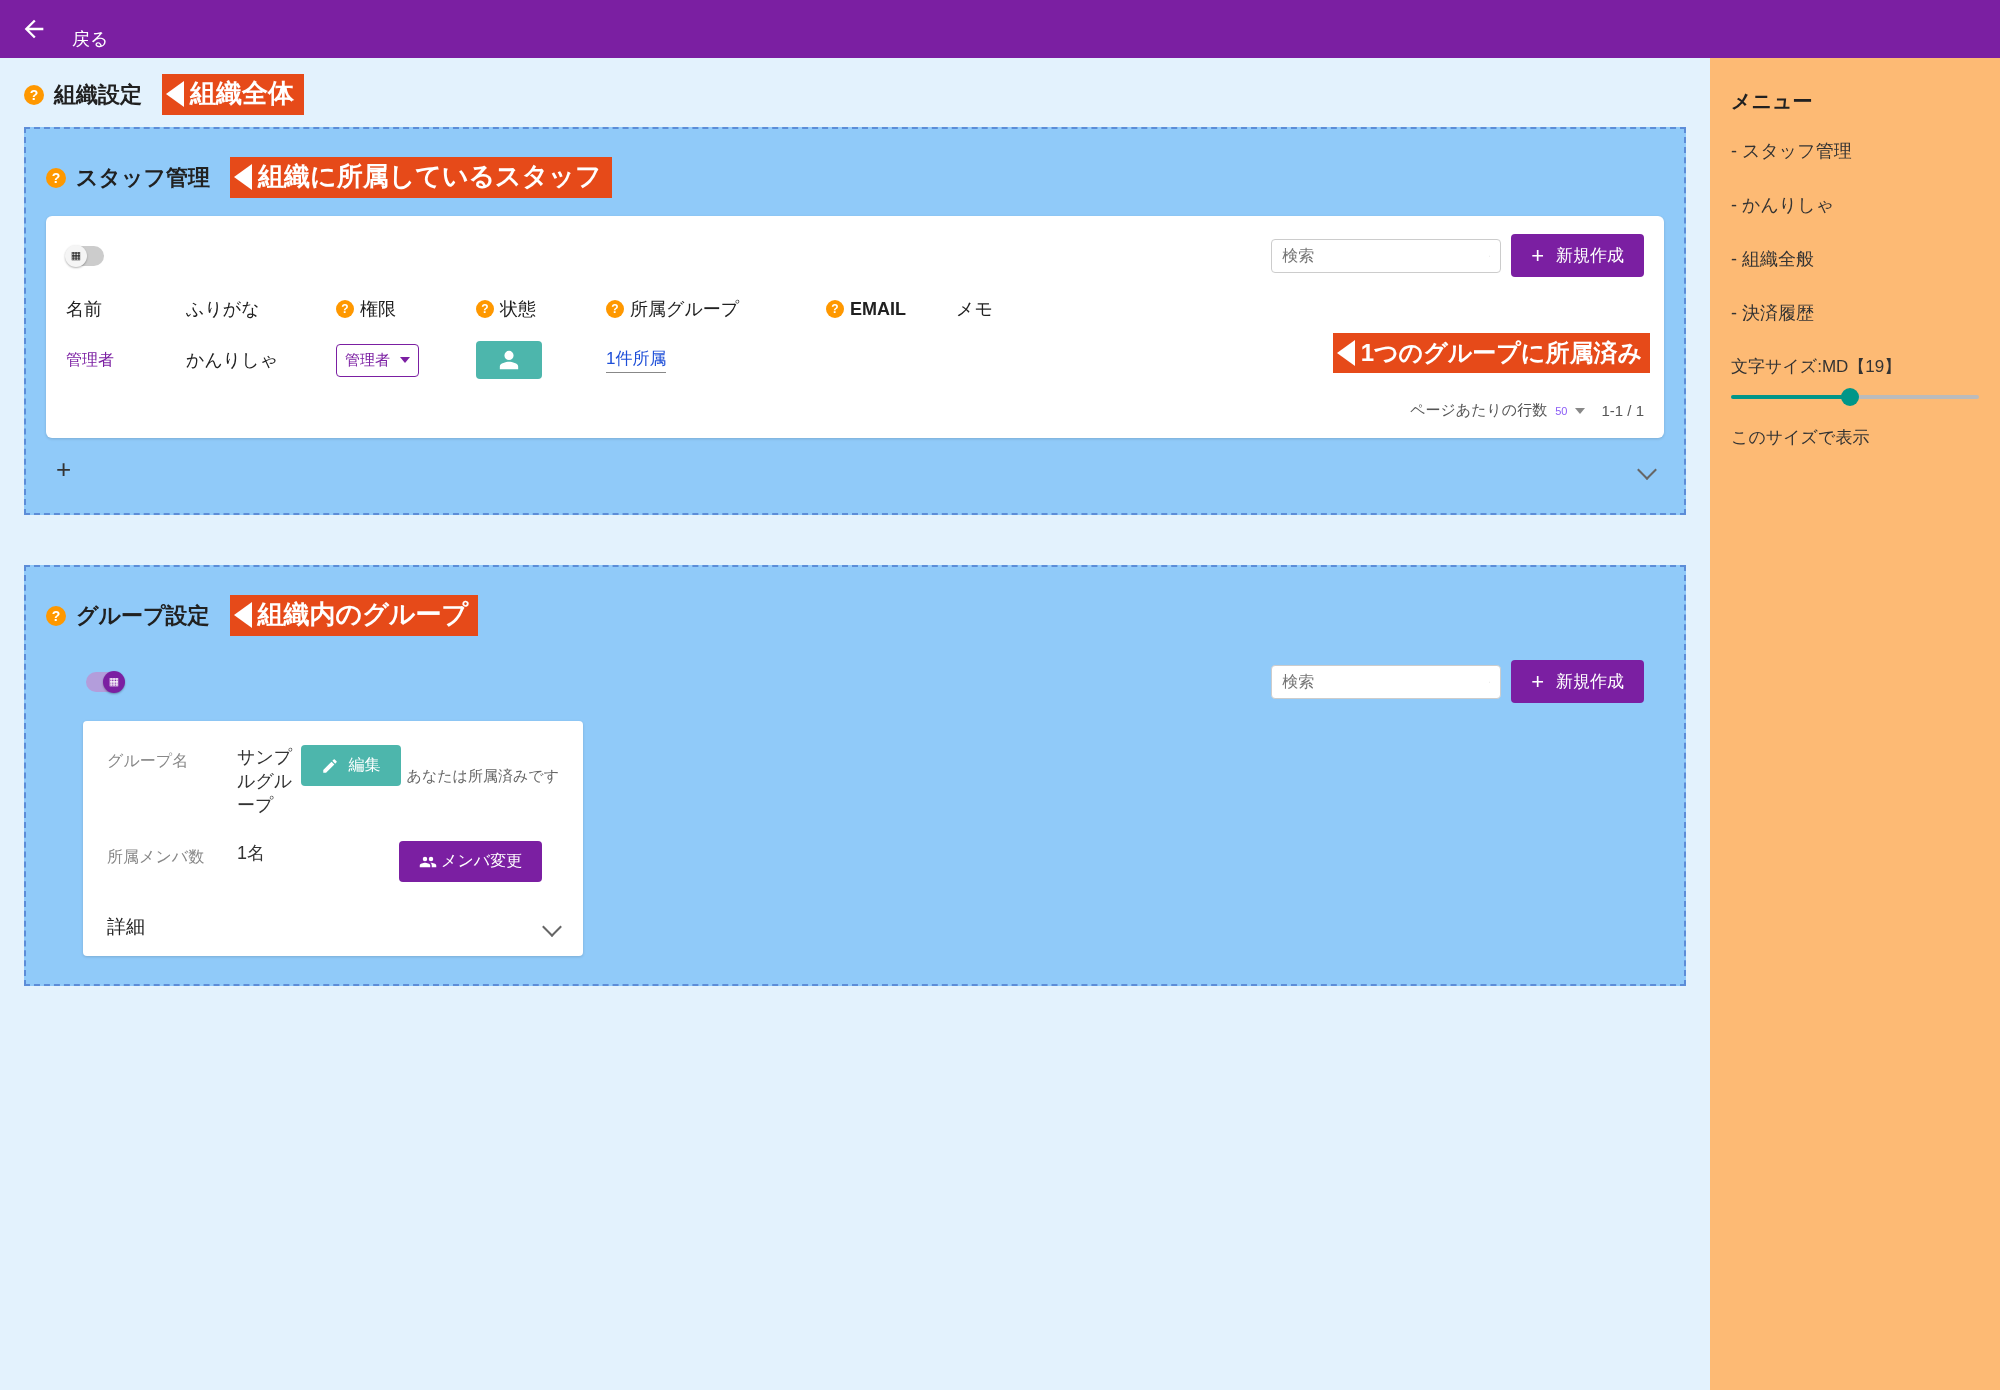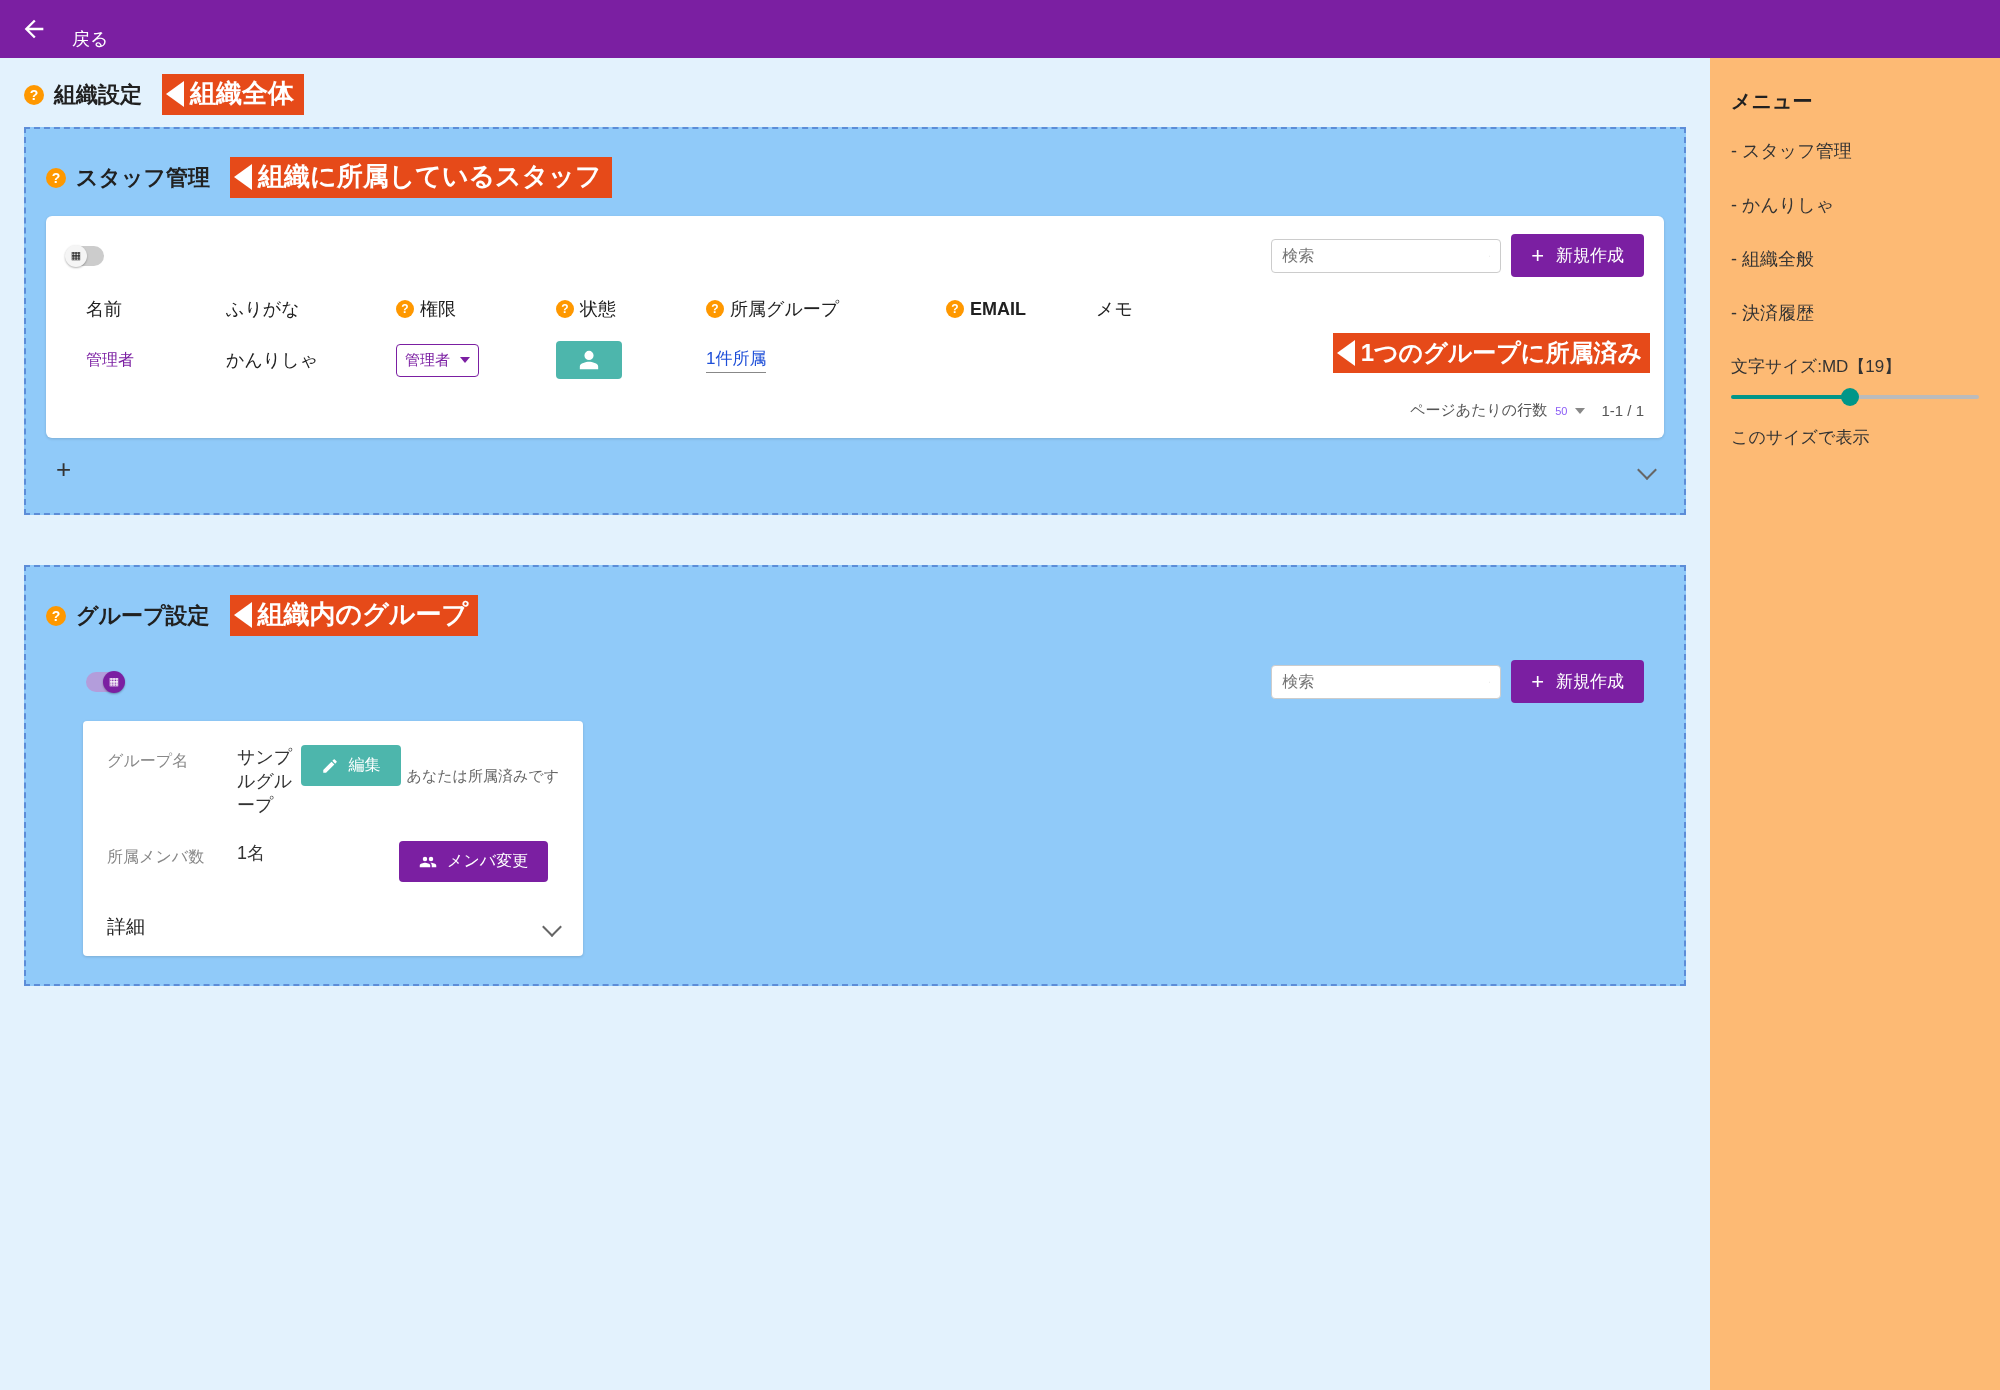--- a/index.html
+++ b/index.html
@@ -40,21 +40,21 @@
 .grid-glyph { font-size: 11px; line-height: 1; }
 
 .search-wrap { display: flex; align-items: center; gap: 10px; }
 .search-box { display: flex; align-items: center; border: 1px solid #ccc; border-radius: 4px; padding: 6px 10px; width: 230px; background: #fff; }
 .search-box input { border: none; outline: none; flex: 1; font-size: 16px; background: transparent; }
 .search-box .mag { width: 20px; height: 20px; opacity: 0.6; }
 .btn-primary { background: #7b1fa2; color: #fff; border: none; border-radius: 4px; padding: 10px 20px; font-size: 17px; display: inline-flex; align-items: center; gap: 12px; cursor: pointer; }
 .plus { font-size: 22px; line-height: 1; font-weight: 300; }
 
 .table-head { display: flex; align-items: center; font-size: 18px; padding: 6px 0 10px 0; }
-.th, .td { display: flex; align-items: center; margin-left: 20px; }
+.th, .td { display: flex; align-items: center; }
 .col-name { width: 120px; }
 .col-kana { width: 150px; }
 .col-role { width: 140px; }
 .col-status { width: 130px; }
 .col-group { width: 220px; }
 .col-email { width: 130px; font-weight: 700; }
 .col-memo { width: 80px; }
 
 .table-row { display: flex; align-items: center; padding: 10px 0; position: relative; }
 .name-link { color: #7b1fa2; font-size: 16px; cursor: pointer; }
@@ -77,21 +77,21 @@
 .chev { width: 14px; height: 14px; border-right: 2px solid #666; border-bottom: 2px solid #666; transform: rotate(45deg); cursor: pointer; }
 
 .group-toolbar { display: flex; align-items: center; justify-content: space-between; padding: 6px 20px 18px 40px; }
 
 .group-card { background: #fff; border-radius: 4px; box-shadow: 0 1px 3px rgba(0,0,0,0.15); width: 500px; margin-left: 37px; padding: 24px 24px 16px 24px; }
 .gc-row { display: flex; align-items: flex-start; margin-bottom: 24px; }
 .gc-label { width: 130px; color: #888; font-size: 16px; padding-top: 6px; }
 .gc-value { font-size: 18px; color: #333; flex: 1; }
 .gc-right { min-width: 160px; display: flex; align-items: flex-end; gap: 6px; }
 .btn-teal { background: #4db6ac; color: #fff; border: none; border-radius: 4px; padding: 10px 20px; font-size: 16px; display: inline-flex; align-items: center; gap: 10px; cursor: pointer; }
-.btn-purple { background: #7b1fa2; color: #fff; border: none; border-radius: 4px; padding: 10px 20px; font-size: 16px; display: inline-flex; align-items: center; gap: 10px; cursor: pointer; }
+.btn-purple { background: #7b1fa2; color: #fff; border: none; border-radius: 4px; padding: 10px 20px; font-size: 16px; display: inline-flex; align-items: center; gap: 4px; cursor: pointer; }
 .pencil-icon, .people-icon { width: 18px; height: 18px; fill: #fff; }
 .belong-note { font-size: 15px; color: #666; }
 .detail-row { display: flex; align-items: center; justify-content: space-between; padding-top: 8px; font-size: 19px; cursor: pointer; }
 </style>
 </head>
 <body>
 
 <div class="topbar">
   <svg class="back-arrow" viewBox="0 0 24 24" fill="#fff">
       <path d="M20 11H7.8l5.6-5.6L12 4l-8 8 8 8 1.4-1.4L7.8 13H20z"></path>

